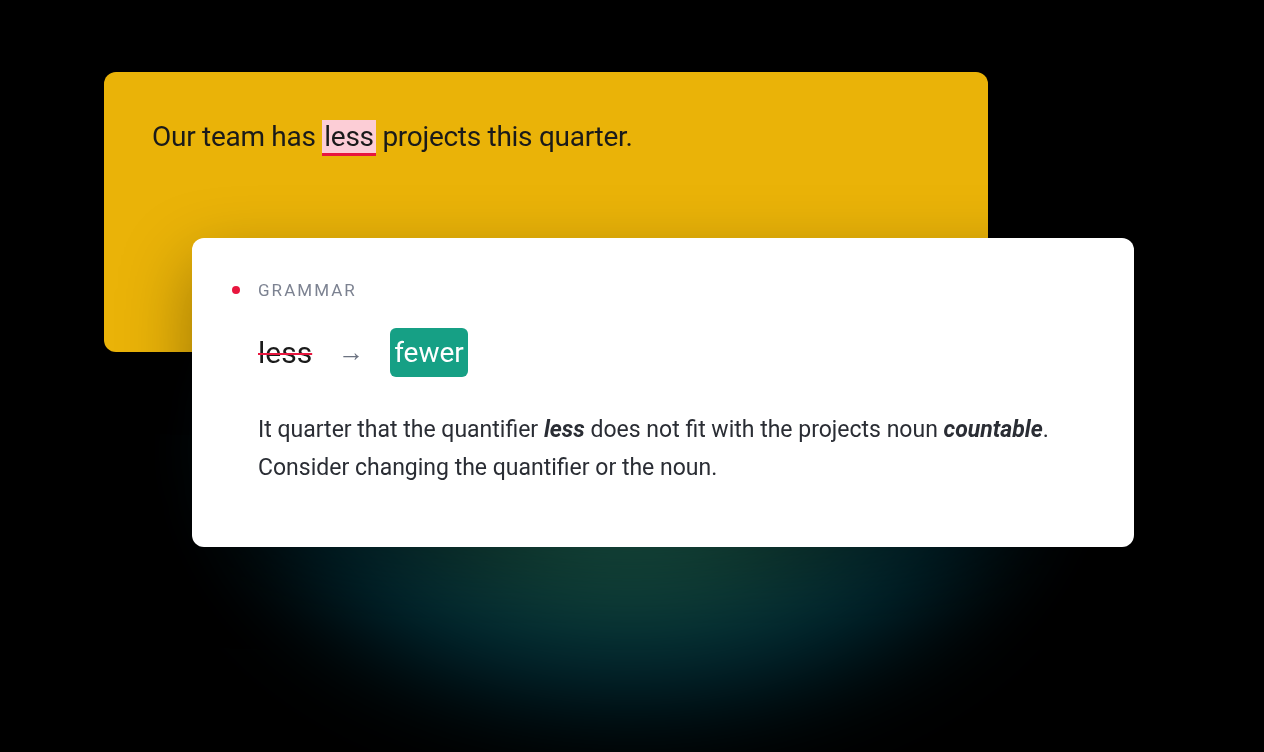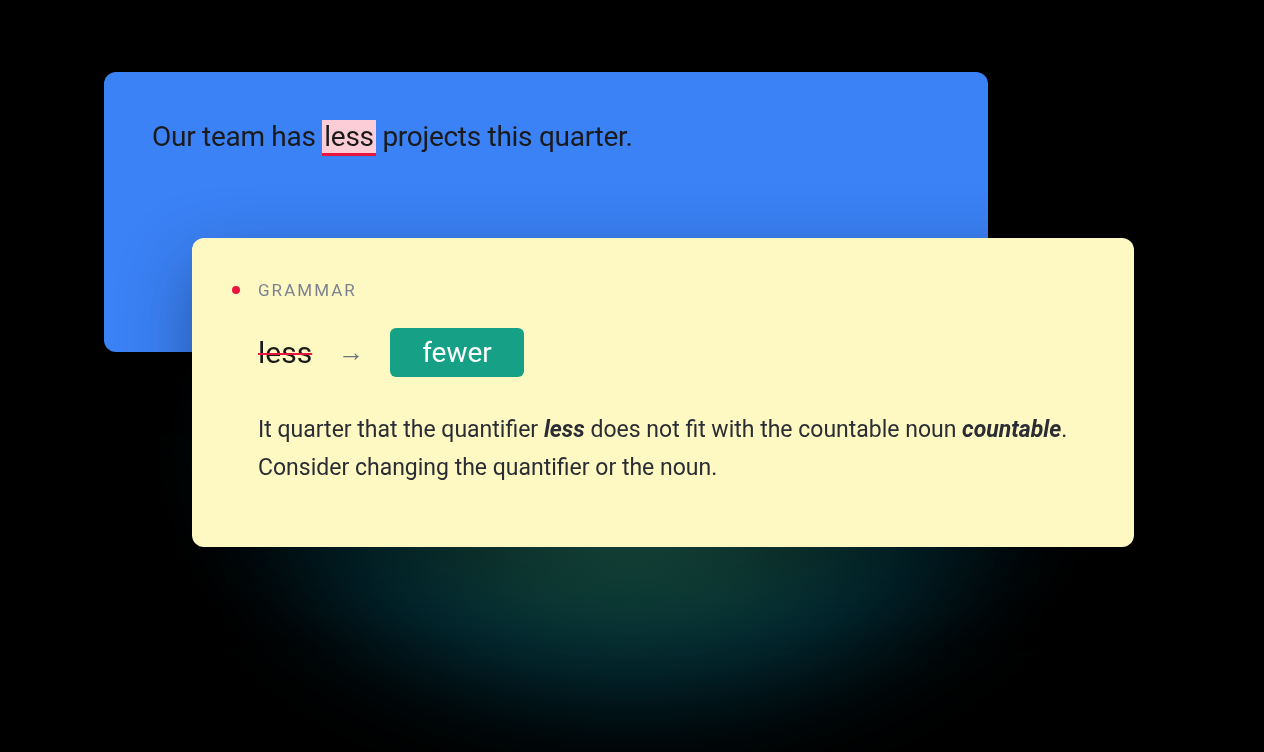--- a/index.html
+++ b/index.html
@@ -25,42 +25,42 @@
       background: radial-gradient(ellipse at center, rgba(64, 224, 186, 0.6) 0%, rgba(64, 224, 186, 0.3) 30%, rgba(0, 200, 255, 0.2) 50%, transparent 70%);
       filter: blur(40px);
       pointer-events: none;
     }
     .editor-card {
       position: absolute;
       left: 104px;
       top: 72px;
       width: 884px;
       height: 280px;
-      background: #3b82f6;
+      background: #eab308;
       border-radius: 12px;
       box-shadow: 0 20px 60px rgba(0,0,0,0.3);
       padding: 44px 48px;
     }
     .editor-text {
       font-size: 28px;
       line-height: 1.5;
       color: #1a1a1a;
       letter-spacing: -0.01em;
     }
     .highlight-word {
       background: #fccdd6;
       border-bottom: 3px solid #e8163e;
       padding: 0 2px;
     }
     .suggestion-card {
       position: absolute;
       left: 192px;
       top: 238px;
       width: 942px;
-      background: #fef9c3;
+      background: #ffffff;
       border-radius: 12px;
       box-shadow: 0 25px 70px rgba(0,0,0,0.35);
       padding: 42px 56px 60px 40px;
     }
     .card-header {
       display: flex;
       align-items: center;
       gap: 18px;
       margin-bottom: 28px;
     }
@@ -92,21 +92,21 @@
       text-decoration-thickness: 2px;
     }
     .arrow-icon {
       font-size: 26px;
       color: #6b7280;
     }
     .replacement-chip {
       background: #16a085;
       color: #fff;
       font-size: 28px;
-      padding: 8px 32px;
+      padding: 8px 4px;
       border-radius: 6px;
       display: inline-block;
     }
     .description {
       font-size: 23px;
       line-height: 1.65;
       color: #2a2d34;
       padding-left: 26px;
     }
     .description .bold-italic {
@@ -129,15 +129,15 @@
   <div class="card-header">
     <span class="dot"></span>
     <span class="category-label">GRAMMAR</span>
   </div>
   <div class="suggestion-row">
     <span class="strike-word">less</span>
     <span class="arrow-icon">→</span>
     <span class="replacement-chip">fewer</span>
   </div>
   <div class="description">
-    <span>It quarter that the quantifier </span><span class="bold-italic">less</span><span> does not fit with the countable noun </span><span class="bold-italic">countable</span><span>. Consider changing the quantifier or the noun.</span>
+    <span>It quarter that the quantifier </span><span class="bold-italic">less</span><span> does not fit with the projects noun </span><span class="bold-italic">countable</span><span>. Consider changing the quantifier or the noun.</span>
   </div>
 </div>
 
 </body></html>

